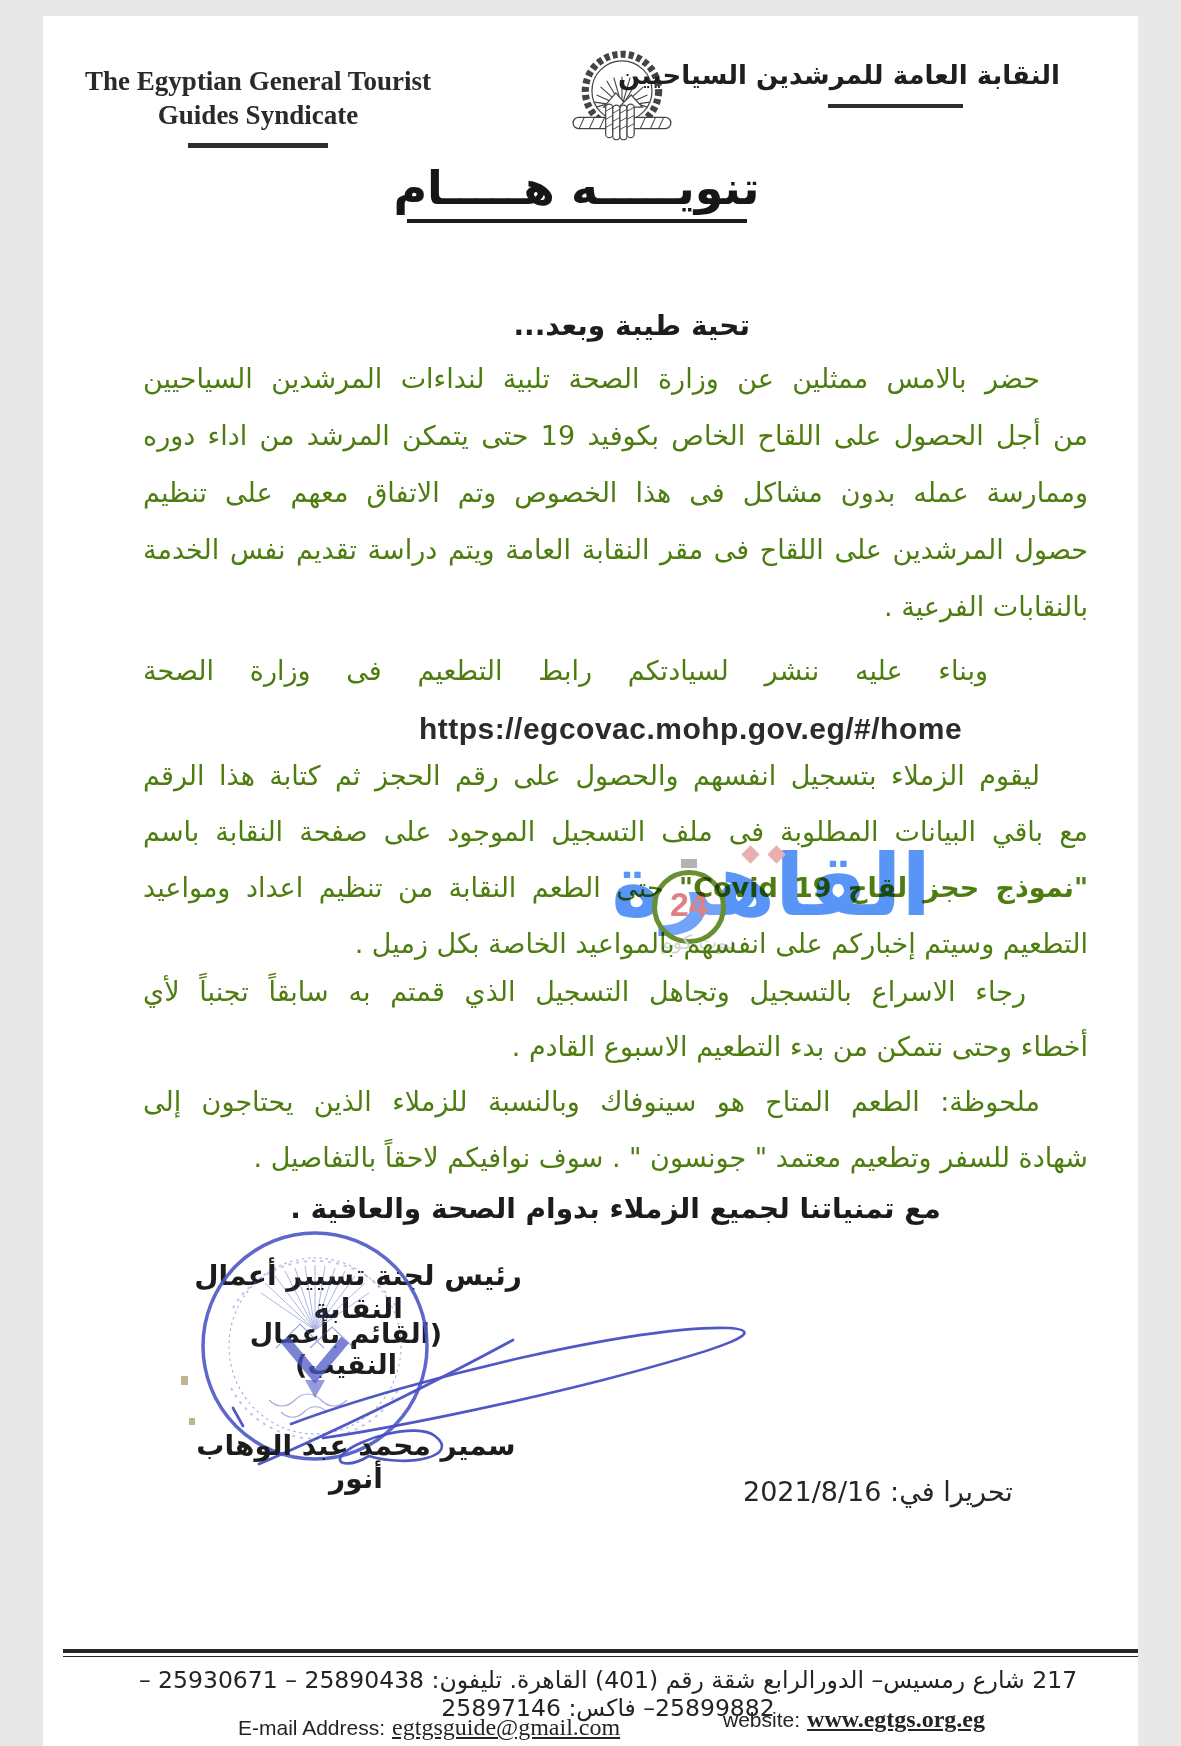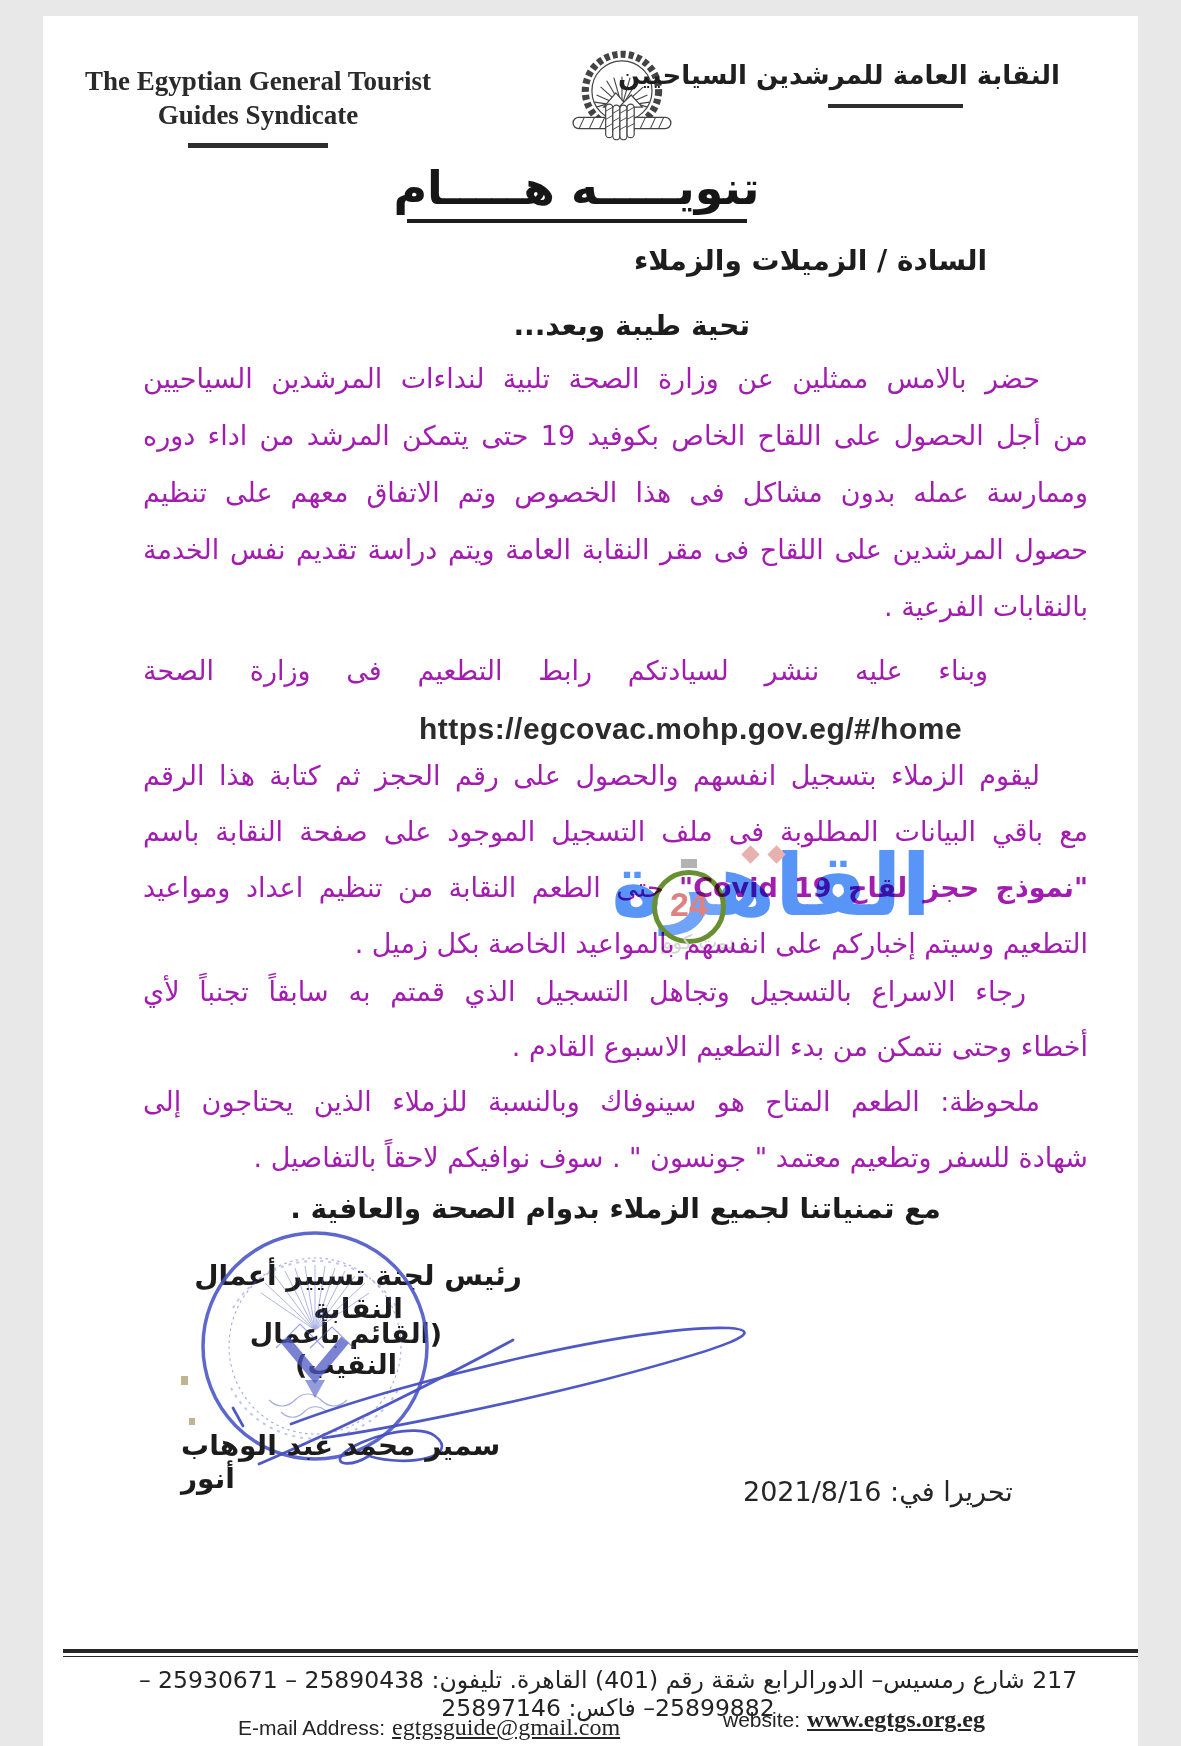--- a/index.html
+++ b/index.html
@@ -14,21 +14,21 @@
   .hdr-ar-underline{width:135px;height:4px;background:#2e2e2e;margin:14px auto 0;}
   .logo{position:absolute;left:525px;top:30px;}
   
   .title-wrap{position:absolute;left:0;top:144px;width:100%;text-align:center;transform:translateX(-14px);}
   .title{font-size:46px;font-weight:bold;direction:rtl;color:#161616;line-height:56px;}
   .title-underline{width:340px;height:4px;background:#1d1d1d;margin:3px auto 0;}
   
   .addressee{position:absolute;right:151px;top:228px;direction:rtl;font-weight:bold;font-size:28px;color:#1d1d1d;}
   .greeting{position:absolute;right:388px;top:293px;direction:rtl;font-weight:bold;font-size:28px;color:#1d1d1d;}
   
-  .para{position:absolute;left:100px;width:945px;direction:rtl;font-size:27px;color:#a21caf;}
+  .para{position:absolute;left:100px;width:945px;direction:rtl;font-size:27px;color:#4d7c0f;}
   .line{line-height:57px;text-align:justify;text-align-last:justify;}
   .line.endline{text-align:right;text-align-last:right;}
   .ind-sm{text-indent:48px;}
   .ind-md{text-indent:62px;}
   .ind-lg{text-indent:100px;}
   .p1{top:334px;}
   .p2{top:626px;}
   .url-line{position:absolute;left:100px;top:686px;width:945px;direction:ltr;text-align:center;
             padding-left:150px;box-sizing:border-box;font-family:"Liberation Sans",sans-serif;
             font-weight:bold;font-size:30px;letter-spacing:.5px;color:#2b2b2b;line-height:54px;}
@@ -38,21 +38,21 @@
   .p4 .line{line-height:55px;}
   .p5{top:1058px;}
   .p5 .line{line-height:56px;}
   .closing{position:absolute;left:100px;top:1176px;width:945px;direction:rtl;text-align:center;
            font-weight:bold;font-size:28px;color:#1c1c1c;}
   
   .sig-title{position:absolute;left:135px;top:1243px;width:360px;direction:rtl;text-align:center;
              font-weight:bold;font-size:28px;color:#1c1c1c;}
   .sig-sub{position:absolute;left:168px;top:1302px;width:270px;direction:rtl;text-align:center;
            font-weight:bold;font-size:27px;color:#1c1c1c;}
-  .sig-name{position:absolute;left:138px;top:1413px;width:350px;direction:rtl;text-align:left;
+  .sig-name{position:absolute;left:138px;top:1413px;width:350px;direction:rtl;text-align:center;
             font-weight:bold;font-size:28px;color:#1c1c1c;}
   .stamp{position:absolute;left:130px;top:1212px;}
   .date-line{position:absolute;left:700px;top:1460px;width:316px;direction:rtl;text-align:left;
              font-size:27px;color:#262626;}
   
   .watermark{position:absolute;left:583px;top:828px;width:305px;height:110px;pointer-events:none;
              mix-blend-mode:multiply;opacity:.85;z-index:5;}
   .wm-ar{position:absolute;right:0;top:-14px;font-weight:bold;font-size:86px;color:#3b82f6;direction:rtl;line-height:110px;}
   .wm-dot{position:absolute;width:13px;height:13px;background:#e6a2a2;transform:rotate(45deg);top:4px;}
   .wm-dot.d1{left:118px;} .wm-dot.d2{left:144px;}
@@ -128,21 +128,20 @@
   <div class="hdr-ar">
     <div>النقابة العامة للمرشدين السياحيين</div>
     <div class="hdr-ar-underline"></div>
   </div>
 
   <div class="title-wrap">
     <div class="title">تنويـــــه هـــــام</div>
     <div class="title-underline"></div>
   </div>
 
-  <div class="addressee">السادة / الزميلات والزملاء</div>
   <div class="greeting">تحية طيبة وبعد...</div>
 
   <div class="para p1">
     <div class="line ind-sm">حضر بالامس ممثلين عن وزارة الصحة تلبية لنداءات المرشدين السياحيين</div>
     <div class="line">من أجل الحصول على اللقاح الخاص بكوفيد 19 حتى يتمكن المرشد من اداء دوره</div>
     <div class="line">وممارسة عمله بدون مشاكل فى هذا الخصوص وتم الاتفاق معهم على تنظيم</div>
     <div class="line">حصول المرشدين على اللقاح فى مقر النقابة العامة ويتم دراسة تقديم نفس الخدمة</div>
     <div class="line endline">بالنقابات الفرعية .</div>
   </div>
 

